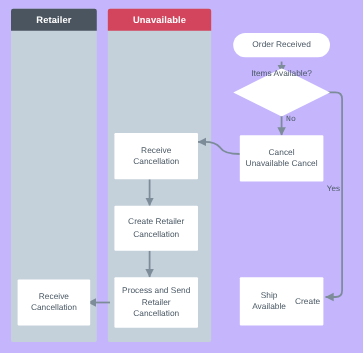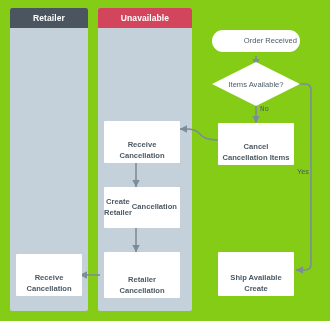--- a/index.html
+++ b/index.html
@@ -10,21 +10,21 @@
   body {
     width: 330px;
     height: 321px;
     font-family: "Liberation Sans", sans-serif;
     overflow: hidden;
   }
   #diagram {
     position: relative;
     width: 330px;
     height: 321px;
-    background: #84cc16;
+    background: #c4b5fd;
   }
 
   
   .lane {
     position: absolute;
     top: 8px;
     height: 303px;
     background: #c4d0da;
     border-radius: 2px;
   }
@@ -53,35 +53,35 @@
 
   
   .node {
     position: absolute;
     background: #ffffff;
     color: #4c5a66;
     font-size: 7.6px;
     line-height: 10.5px;
     display: flex;
     align-items: center;
-    justify-content: flex-end;
+    justify-content: center;
     text-align: center;
     box-sizing: border-box;
     padding: 2px 3px;
   }
-  .node.rect { border-radius: 1px; font-weight: bold; }
+  .node.rect { border-radius: 1px; }
   .node.pill { border-radius: 30px; }
 
   .node-label { display: block; }
 
   
   .diamond-wrap {
     position: absolute;
     display: flex;
-    align-items: center;
+    align-items: flex-start;
     justify-content: center;
   }
   .diamond-shape {
     position: absolute;
     left: 0; top: 0;
     width: 100%; height: 100%;
   }
   .diamond-text {
     position: relative;
     z-index: 2;
@@ -159,39 +159,40 @@
 
   <div class="diamond-wrap" style="left:212px; top:62px; width:88px; height:44px;">
     <svg class="diamond-shape" viewBox="0 0 88 44" preserveAspectRatio="none">
       <polygon points="44,0 88,22 44,44 0,22" fill="#ffffff"></polygon>
     </svg>
     <span class="diamond-text">Items Available?</span>
   </div>
 
   <div class="node rect" style="left:218px; top:123px; width:76px; height:42px; flex-direction:column;">
     <span class="node-label">Cancel</span>
-    <span class="node-label">Cancellation Items</span>
-  </div>
-
-  <div class="node rect" style="left:218px; top:252px; width:76px; height:44px; flex-direction:column;">
+    <span class="node-label">Unavailable Cancel</span>
+  </div>
+
+  <div class="node rect" style="left:218px; top:252px; width:76px; height:44px; flex-direction:row;">
     <span class="node-label">Ship Available</span>
     <span class="node-label">Create</span>
   </div>
 
   <div class="node rect" style="left:104px; top:121px; width:76px; height:42px; flex-direction:column;">
     <span class="node-label">Receive</span>
     <span class="node-label">Cancellation</span>
   </div>
 
-  <div class="node rect" style="left:104px; top:187px; width:76px; height:41px; flex-direction:row;">
+  <div class="node rect" style="left:104px; top:187px; width:76px; height:41px; flex-direction:column;">
     <span class="node-label">Create Retailer</span>
     <span class="node-label">Cancellation</span>
   </div>
 
   <div class="node rect" style="left:104px; top:252px; width:76px; height:46px; flex-direction:column;">
+    <span class="node-label">Process and Send</span>
     <span class="node-label">Retailer</span>
     <span class="node-label">Cancellation</span>
   </div>
 
   <div class="node rect" style="left:16px; top:254px; width:66px; height:42px; flex-direction:column;">
     <span class="node-label">Receive</span>
     <span class="node-label">Cancellation</span>
   </div>
 
   <div class="edge-label" style="left:260px; top:105px;font-family:Liberation Mono, monospace;">No</div>

